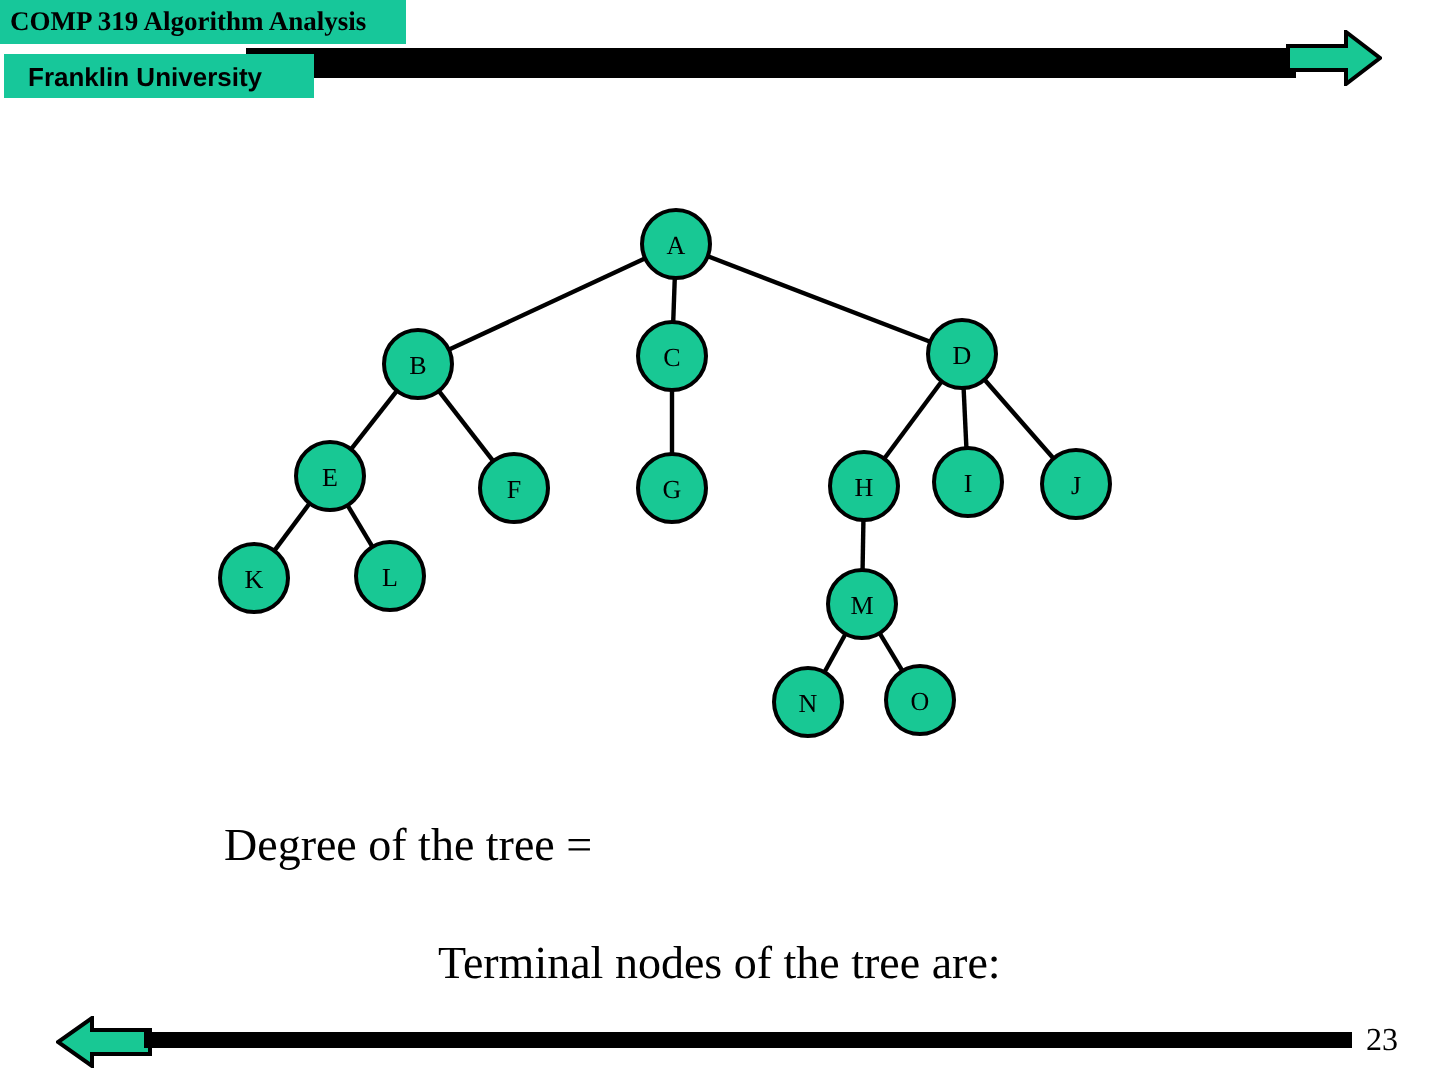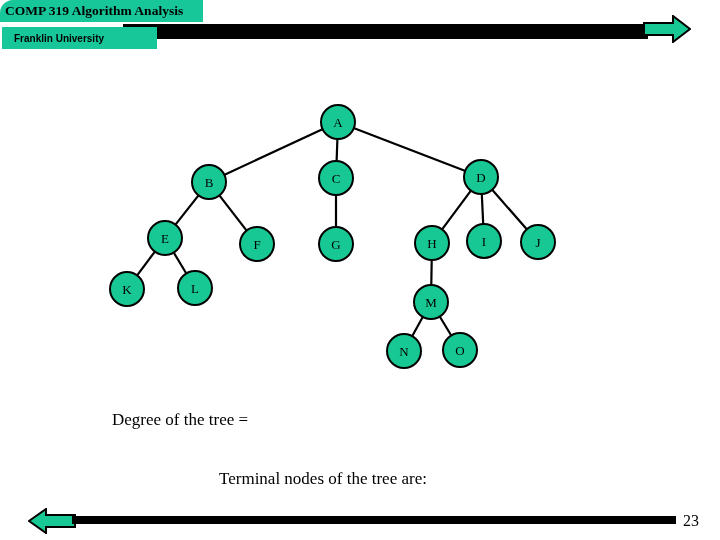--- a/index.html
+++ b/index.html
@@ -8,21 +8,20 @@
     padding: 0;
     background: #ffffff;
   }
   #slide {
     position: relative;
     width: 720px;
     height: 540px;
     background: #ffffff;
     overflow: hidden;
     font-family: "Liberation Serif", "DejaVu Serif", serif;
-    border-radius: 13px;
   }
 
   
   .banner {
     position: absolute;
     background: #17C79A;
     color: #000000;
     display: flex;
     align-items: center;
     box-sizing: border-box;
@@ -39,21 +38,21 @@
     letter-spacing: 0px;
   }
   #university-banner {
     left: 2px;
     top: 27px;
     width: 155px;
     height: 22px;
     padding-left: 12px;
     font-family: "Liberation Sans", "DejaVu Sans", sans-serif;
     font-weight: bold;
-    font-size: 10px;
+    font-size: 13px;
   }
 
   
   #header-rule {
     position: absolute;
     left: 123px;
     top: 24px;
     width: 525px;
     height: 9px;
     background: #000000;
@@ -125,21 +124,21 @@
     font-family: "Liberation Serif", "DejaVu Serif", serif;
     font-size: 13px;
     color: #000000;
     line-height: 1;
   }
 
   
   .question {
     position: absolute;
     font-family: "Liberation Serif", "DejaVu Serif", serif;
-    font-size: 17px;
+    font-size: 23px;
     color: #000000;
     white-space: nowrap;
   }
   #degree-text   { left: 112px; top: 410px; }
   #height-text   { left: 396px; top: 413px; }
   #terminal-text { left: 219px; top: 469px; }
 </style>
 </head>
 <body>
 

